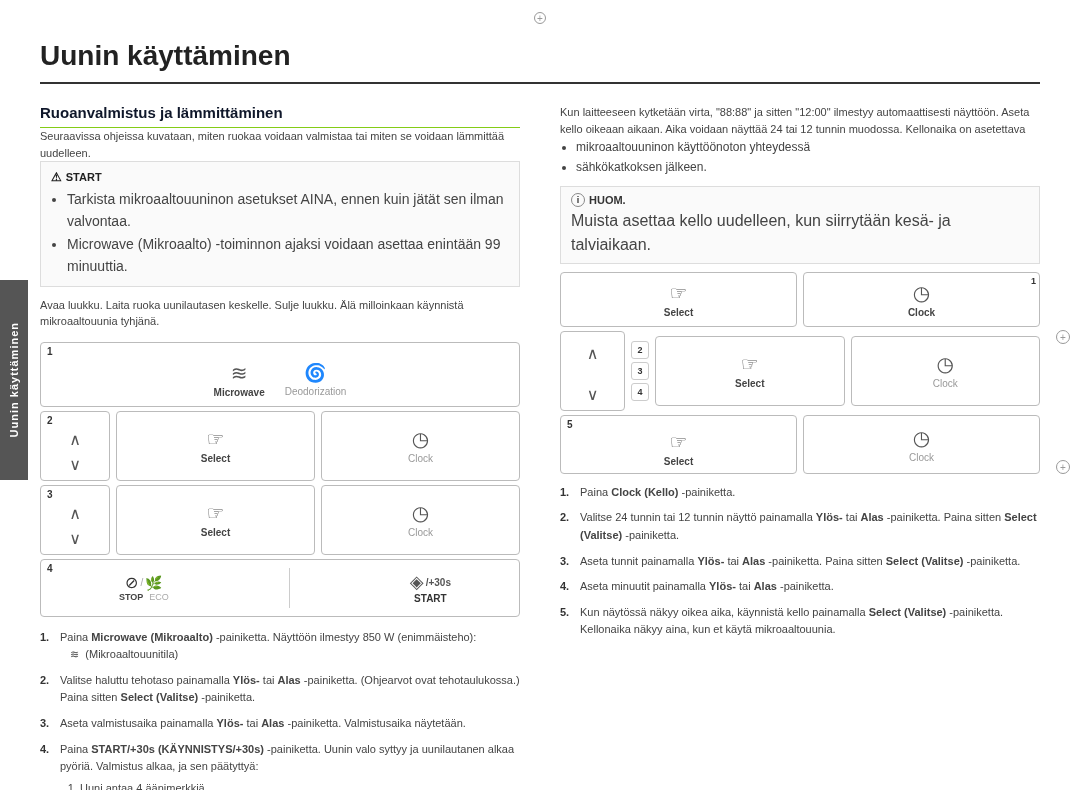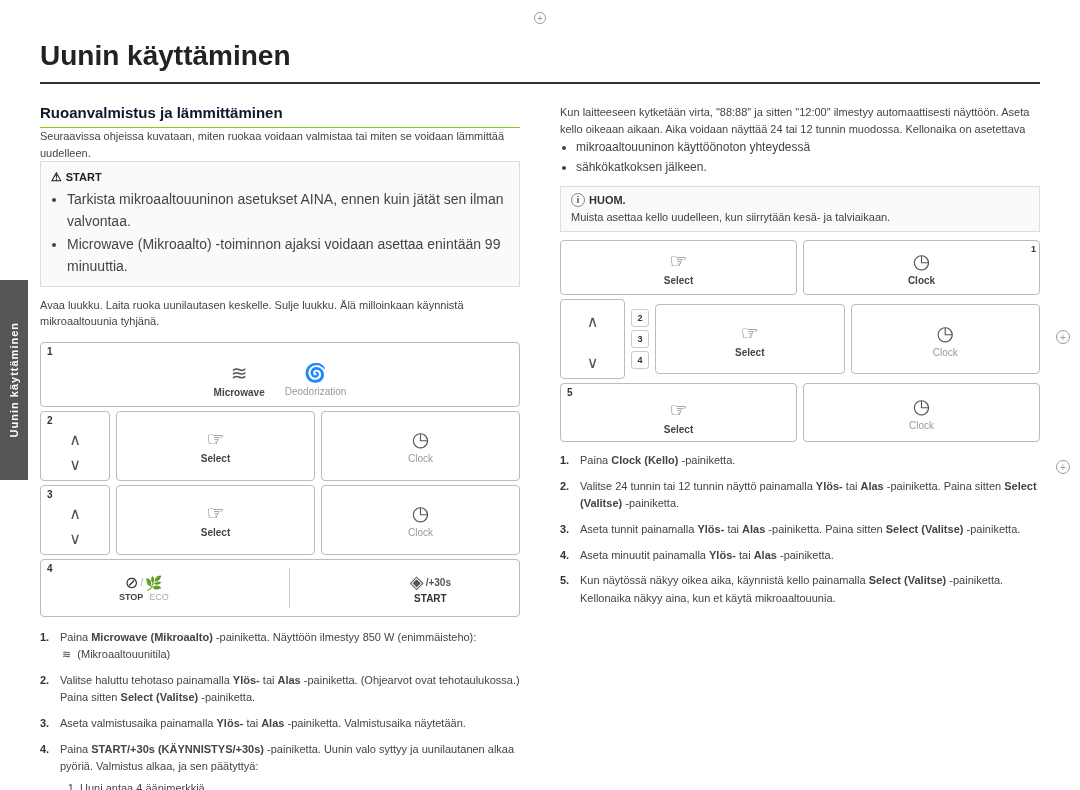--- a/index.html
+++ b/index.html
@@ -349,21 +349,21 @@
 
     .huom-title {
       font-weight: bold;
       display: flex;
       align-items: center;
       gap: 4px;
       margin-bottom: 2px;
     }
 
     .huom-text {
-      font-size: 11px;
+      font-size: 16px;
       color: #444;
       line-height: 1.5;
     }
 
     .number-badge {
       position: absolute;
       top: 3px;
       right: 3px;
       font-size: 9px;
       font-weight: bold;
@@ -496,21 +496,21 @@
                 <span style="font-size:10px;font-weight:bold;color:#333;">START</span>
               </div>
             </div>
           </div>
         </div>
 
         <div class="instructions">
           <div class="instruction-item">
             <span class="instruction-num">1.</span>
             <span class="instruction-text">Paina <strong>Microwave (Mikroaalto)</strong> -painiketta. Näyttöön ilmestyy 850 W (enimmäisteho):<br>
-            <span style="margin-left:2px;">≋ &nbsp;(Mikroaaltouunitila)</span></span>
+            <span style="margin-left:10px;">≋ &nbsp;(Mikroaaltouunitila)</span></span>
           </div>
           <div class="instruction-item">
             <span class="instruction-num">2.</span>
             <span class="instruction-text">Valitse haluttu tehotaso painamalla <strong>Ylös-</strong> tai <strong>Alas</strong> -painiketta. (Ohjearvot ovat tehotaulukossa.) Paina sitten <strong>Select (Valitse)</strong> -painiketta.</span>
           </div>
           <div class="instruction-item">
             <span class="instruction-num">3.</span>
             <span class="instruction-text">Aseta valmistusaika painamalla <strong>Ylös-</strong> tai <strong>Alas</strong> -painiketta. Valmistusaika näytetään.</span>
           </div>
           <div class="instruction-item">

